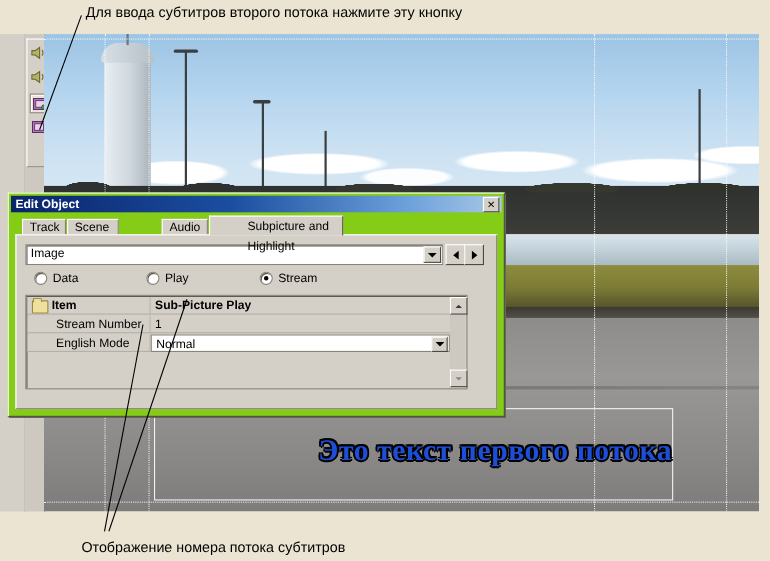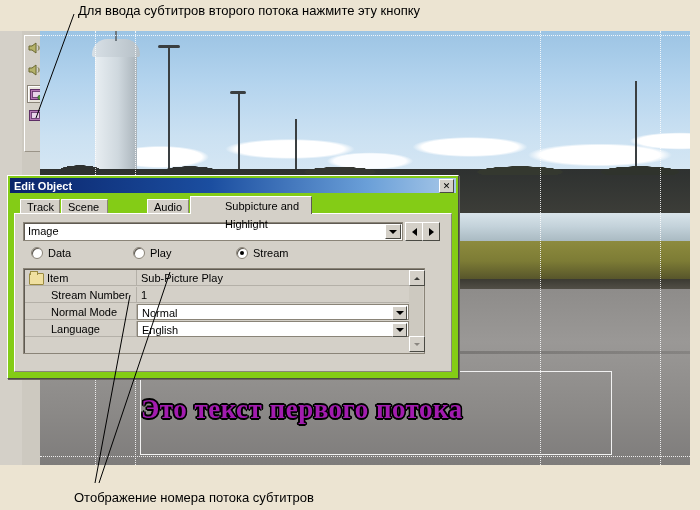--- a/index.html
+++ b/index.html
@@ -111,23 +111,23 @@
   
   .guide-v{position:absolute;top:0;width:0;height:434px;border-left:1px dotted #ffffff;opacity:.85;}
   .guide-h{position:absolute;left:0;width:650px;height:0;border-top:1px dotted #ffffff;opacity:.85;}
 
   
   .sub-box{
     position:absolute;left:100px;top:340px;width:470px;height:82px;
     border:1px solid #f2f2f2;
   }
   .sub-text{
-    position:absolute;left:0;right:0;top:22px;text-align:left;
+    position:absolute;left:0;right:0;top:22px;text-align:right;
     font-family:"Liberation Serif", serif;font-weight:bold;font-size:27px;
-    color:#a21caf;letter-spacing:.5px;white-space:nowrap;
+    color:#1d4ed8;letter-spacing:.5px;white-space:nowrap;
     text-shadow:
       -1.4px -1.4px 0 #000, 1.4px -1.4px 0 #000, -1.4px 1.4px 0 #000, 1.4px 1.4px 0 #000,
       0 -1.6px 0 #000, 0 1.6px 0 #000, -1.6px 0 0 #000, 1.6px 0 0 #000;
   }
 
   
   .dialog{
     position:absolute;left:7px;top:175px;width:450px;height:202px;
     background:#84cc16;
     border:1px solid #ffffff;border-right-color:#4a4a44;border-bottom-color:#4a4a44;
@@ -356,52 +356,43 @@
           <span>Play</span>
         </div>
         <div class="radio on" style="left:213px;">
           <span class="dot"></span>
           <span>Stream</span>
         </div>
       </div>
 
       <div class="grid">
 
-        <div class="grow" style="top:1px;">
+        <div class="grow" style="top:1px;font-weight:bold;">
           <div class="gname">
             <span class="folder"></span>
             <span>Item</span>
           </div>
           <div class="gval flat">Sub-Picture Play</div>
         </div>
 
         <div class="grow" style="top:18px;">
           <div class="gname sub">Stream Number</div>
           <div class="gval flat">1</div>
         </div>
 
         <div class="grow" style="top:35px;">
-          <div class="gname sub">Normal Mode</div>
+          <div class="gname sub">English Mode</div>
           <div class="gval editable">
             <span>Normal</span>
             <span class="varrow">
                 <span class="tri tri-d"></span>
               </span>
           </div>
         </div>
 
-        <div class="grow" style="top:52px;">
-          <div class="gname sub">Language</div>
-          <div class="gval editable">
-            <span>English</span>
-            <span class="varrow">
-                <span class="tri tri-d"></span>
-              </span>
-          </div>
-        </div>
 
         <div class="gscroll">
           <div class="sb" style="top:0;">
             <span class="tri tri-sm-u"></span>
           </div>
           <div class="sb" style="bottom:0;">
             <span class="tri tri-sm-d"></span>
           </div>
         </div>
 

